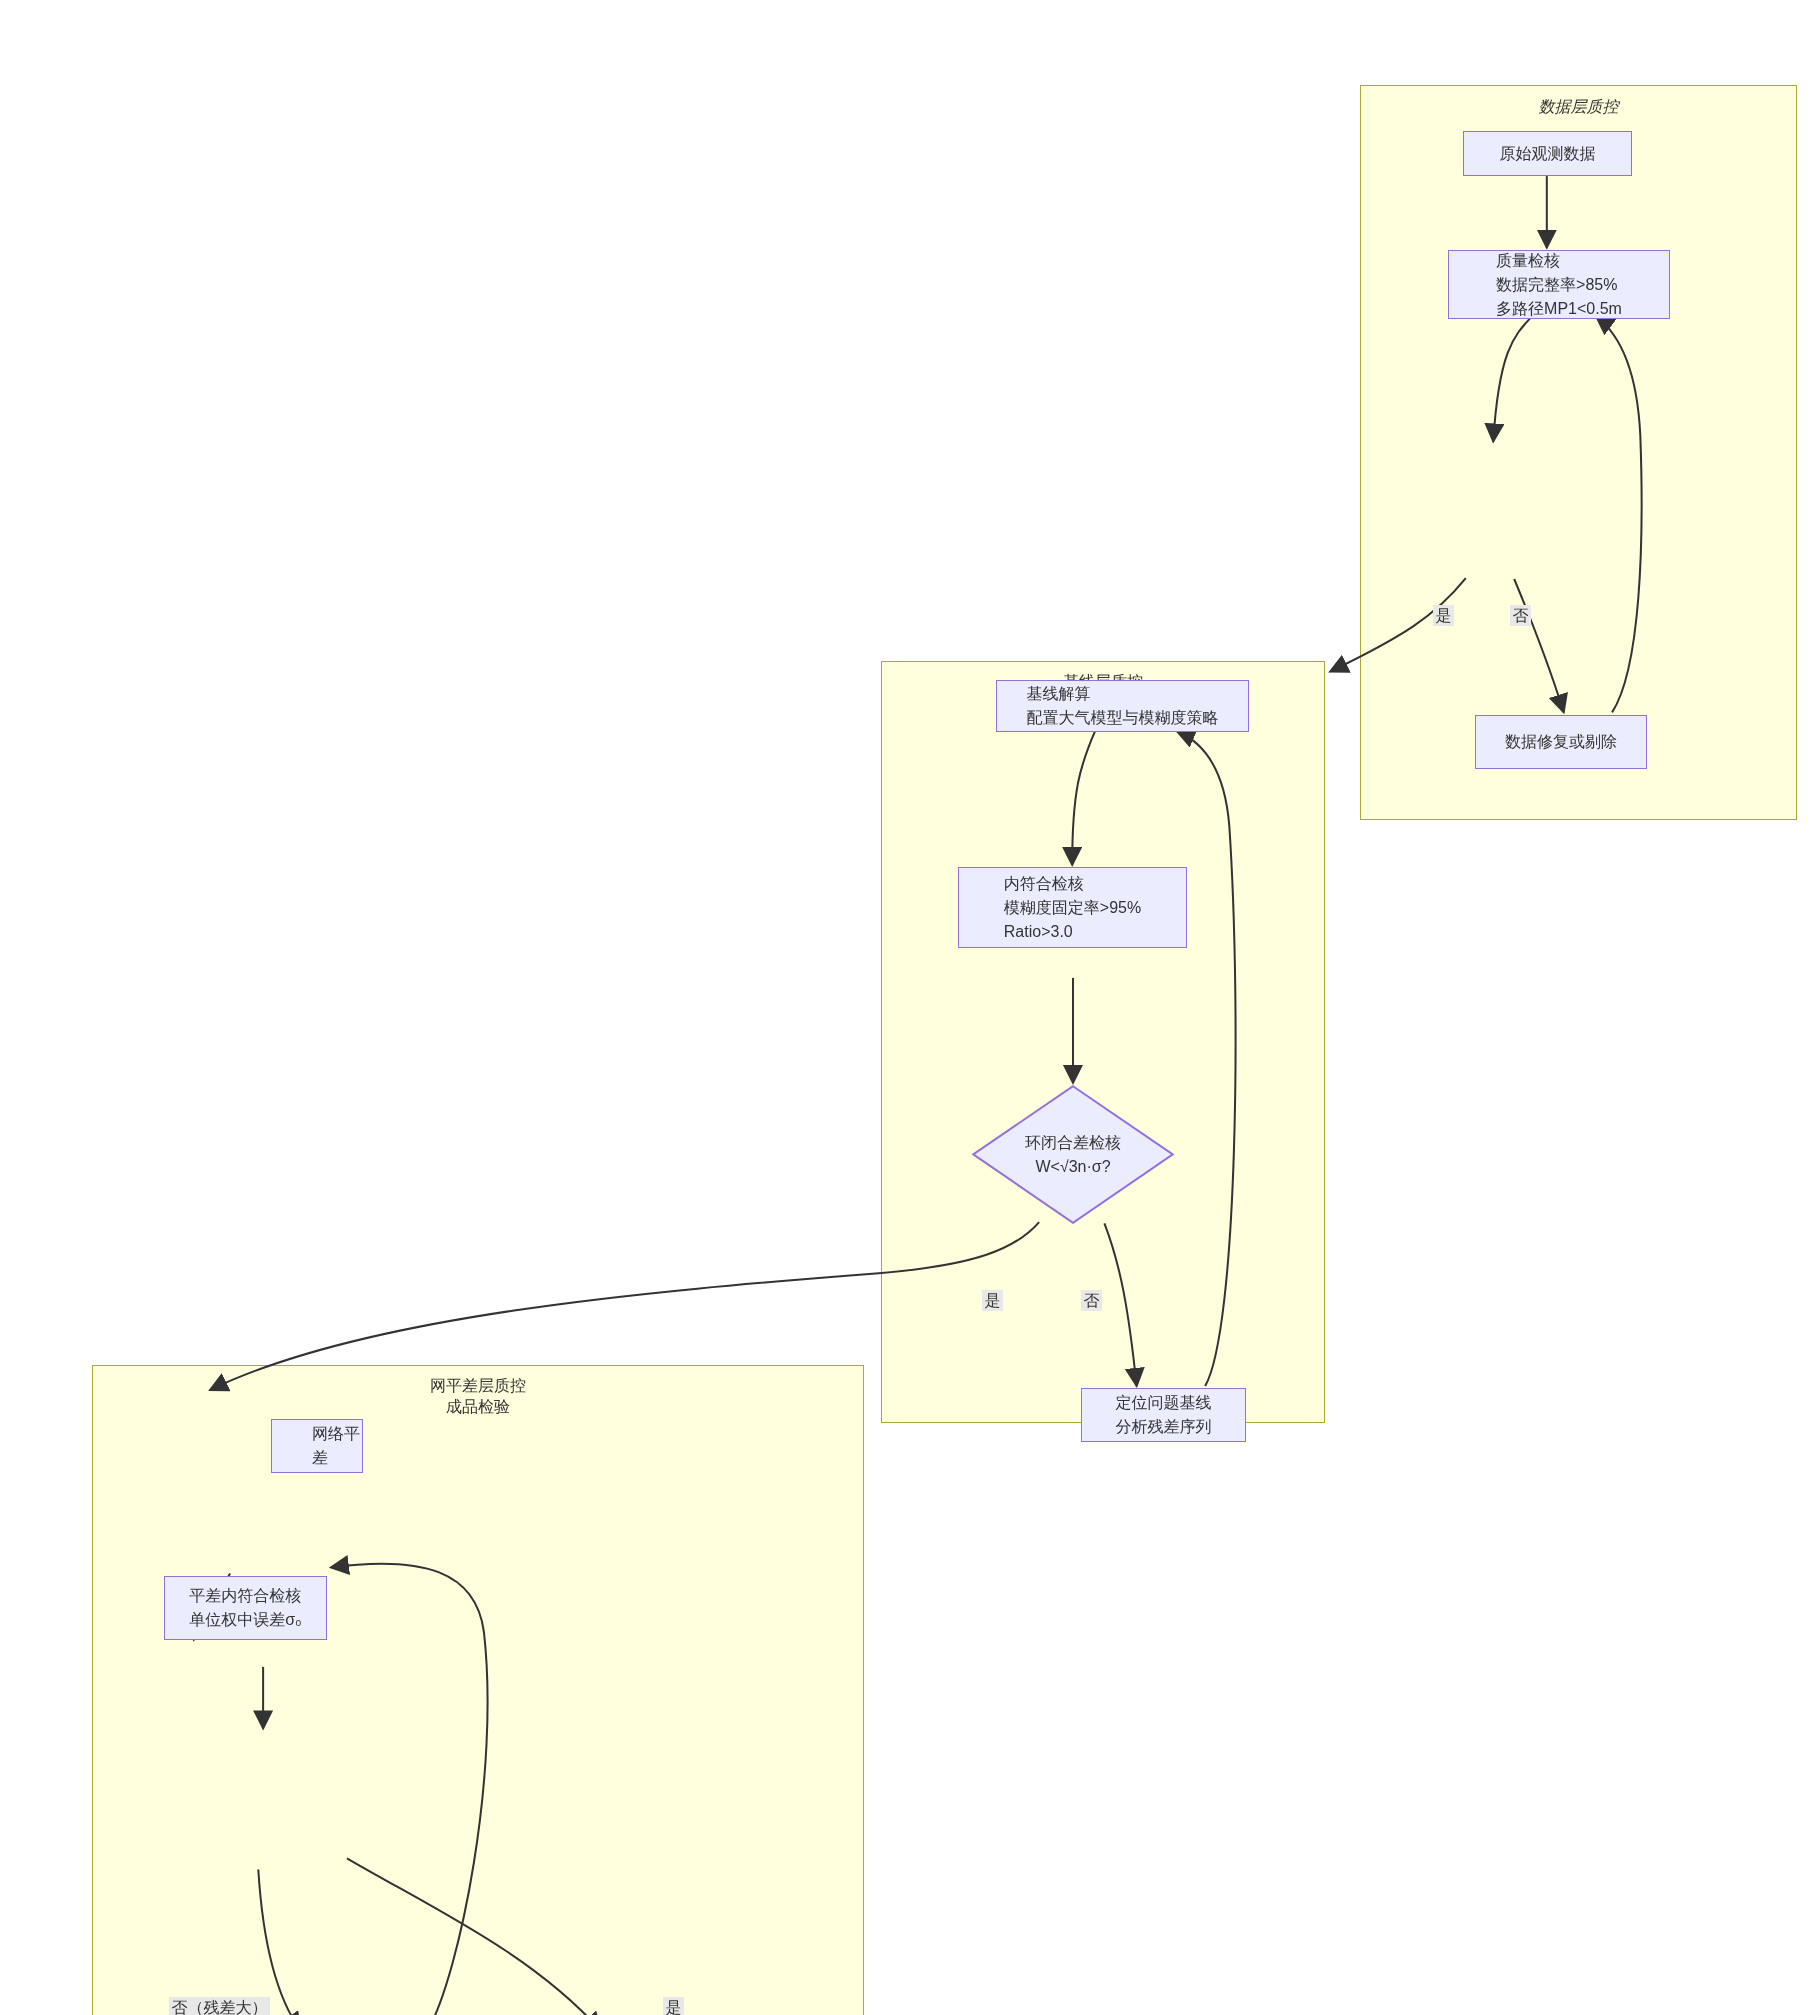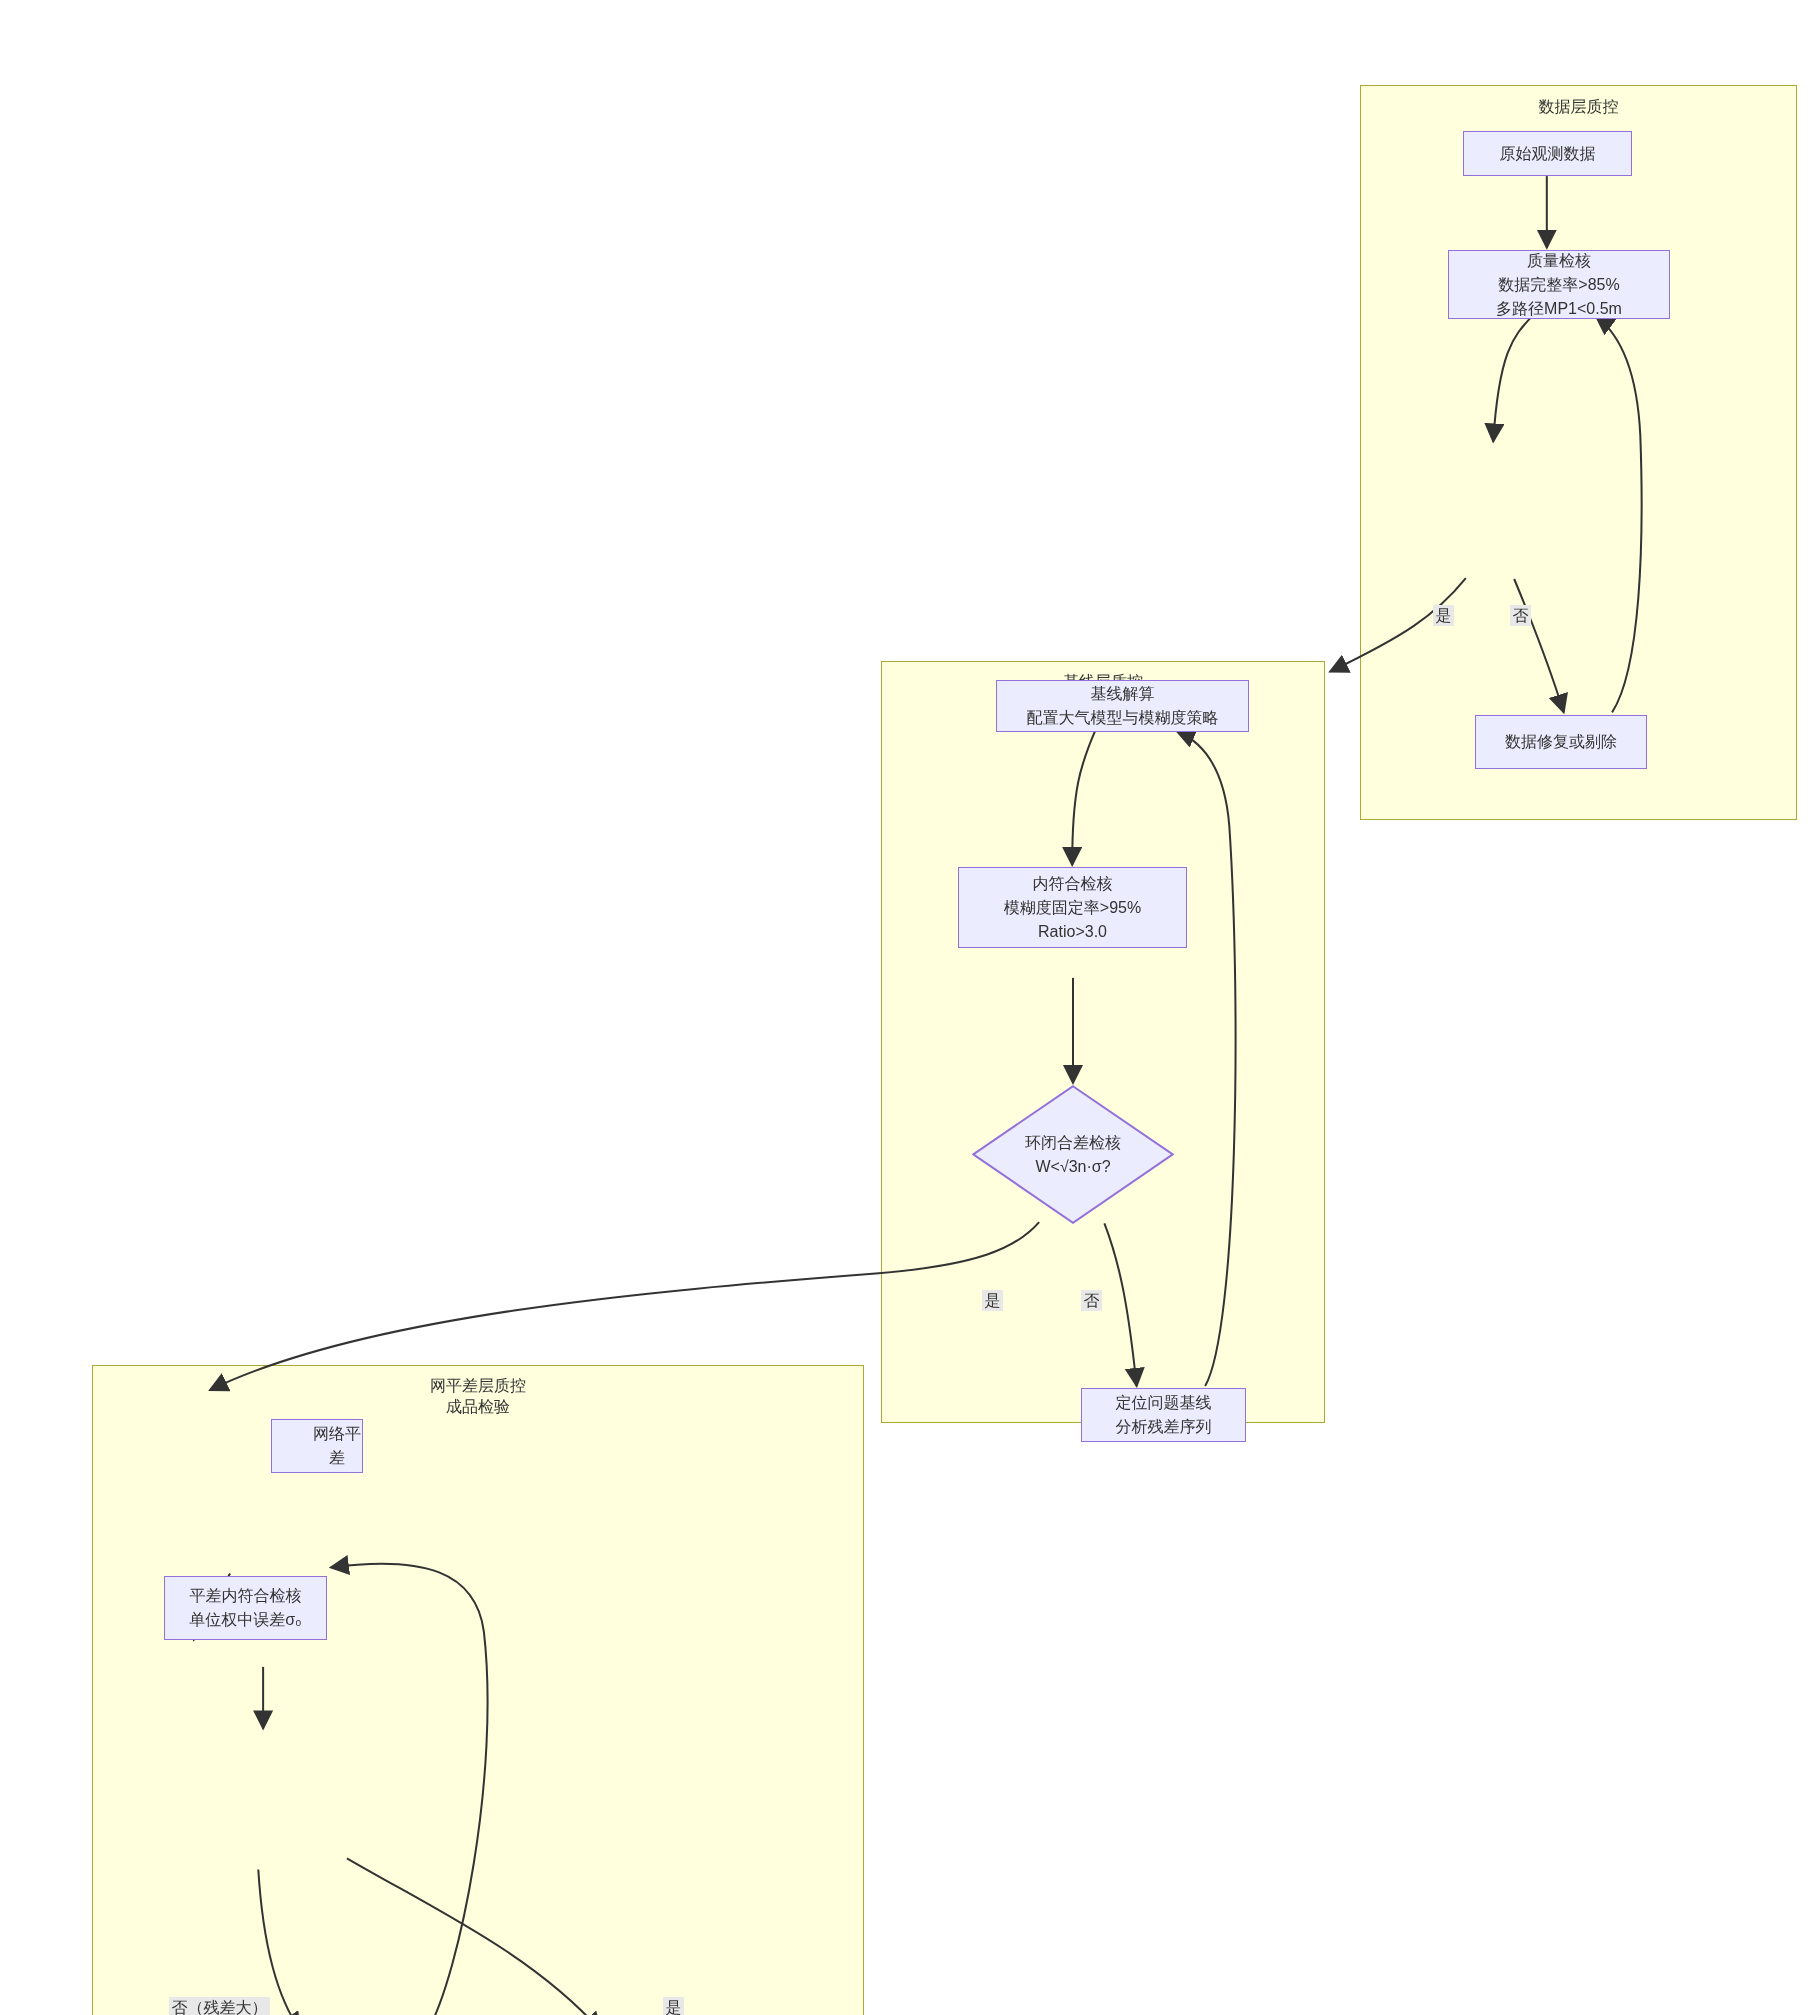--- a/index.html
+++ b/index.html
@@ -4,36 +4,36 @@
 <style>
   html,body{margin:0;padding:0;background:#ffffff;}
   body{font-family:"Liberation Sans","DejaVu Sans",sans-serif;}
   #canvas{position:relative;width:1820px;height:2399px;background:#ffffff;overflow:hidden;}
   svg.edges{position:absolute;left:0;top:0;width:1820px;height:2399px;overflow:visible;}
 
   .cluster{position:absolute;background:#ffffde;border:1.2px solid #aaaa33;border-radius:0;box-sizing:border-box;}
   .cluster-title{position:absolute;left:0;right:0;text-align:center;color:#333333;font-size:16px;line-height:1.35;white-space:pre-line;}
 
   .node{position:absolute;box-sizing:border-box;background:#ececff;border:1.2px solid #9370db;
-        display:flex;align-items:center;justify-content:center;text-align:center;
+        display:flex;align-items:center;justify-content:center;
         color:#333333;font-size:16px;line-height:1.5;white-space:pre-line;}
 
   .diamond{position:absolute;box-sizing:border-box;display:flex;align-items:center;justify-content:center;}
   .diamond .dshape{position:absolute;left:0;top:0;width:100%;height:100%;}
   .diamond .dlabel{position:relative;z-index:2;color:#333333;font-size:16px;line-height:1.45;text-align:center;white-space:pre-line;}
 
   .edge-label{position:absolute;background:#e8e8e8;color:#333333;font-size:16px;line-height:1.2;
               padding:0.8px 2.4px;white-space:nowrap;}
 </style>
 </head>
 <body>
 
 <div id="canvas">
 
-  <div class="cluster" style="left:1360px;top:85px;width:437px;height:735px;">
+  <div class="cluster" style="left:1360px;top:85px;width:437px;height:735px;font-style:italic;">
     <div class="cluster-title" style="top:9.7px;">数据层质控</div>
   </div>
 
   <div class="cluster" style="left:881px;top:661px;width:444px;height:762px;">
     <div class="cluster-title" style="top:8.9px;">基线层质控</div>
   </div>
 
   <div class="cluster" style="left:92px;top:1365px;width:772px;height:802px;">
     <div class="cluster-title" style="top:8.9px;">网平差层质控
 成品检验</div>

